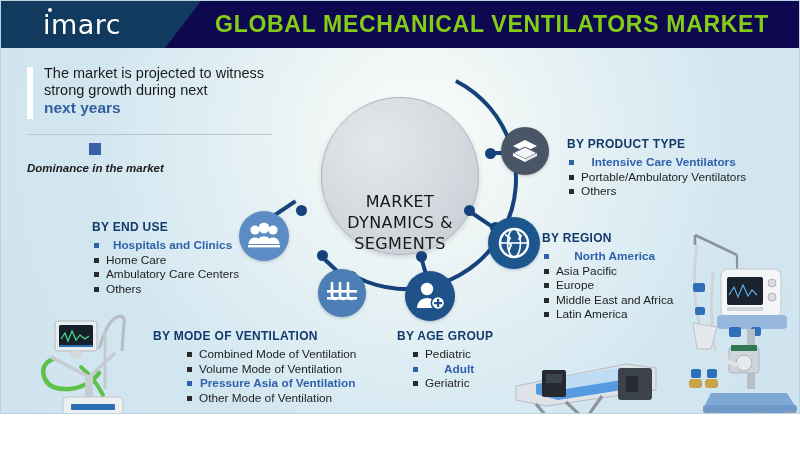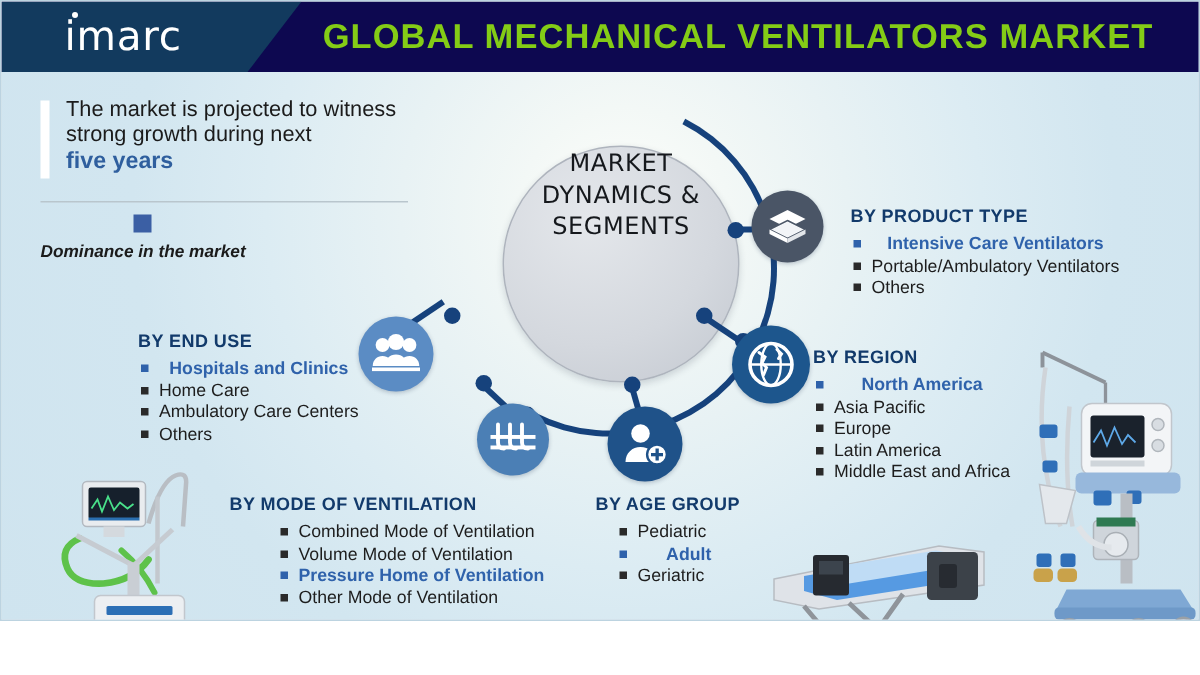--- a/index.html
+++ b/index.html
@@ -42,25 +42,25 @@
   .legend .sq{width:12px;height:12px;background:#3b5fa4;}
   .legend span.txt{font-size:11.5px;font-style:italic;font-weight:bold;color:#1b1b1b;}
   
   .ring{
     position:absolute;left:293px;top:66px;width:216px;height:216px;border-radius:50%;
     border:4px solid #16427c;
     border-top-color:transparent;border-left-color:transparent;
     transform:rotate(-18deg);
   }
   .hub{
-    position:absolute;left:334px;top:96px;width:156px;height:156px;border-radius:50%;
+    position:absolute;left:320px;top:96px;width:156px;height:156px;border-radius:50%;
     background:radial-gradient(circle at 36% 30%, #e4e7eb 0%, #d4d8de 58%, #c3c8d0 100%);
     border:1px solid #aeb4bd;
     box-shadow:0 2px 5px rgba(40,50,70,.18);
-    display:flex;align-items:flex-start;justify-content:center;
+    display:flex;align-items:flex-end;justify-content:center;
   }
   .hub .hub-text{
     text-align:center;font-size:16px;line-height:21px;color:#15181c;letter-spacing:.4px;
     font-family:"DejaVu Sans", sans-serif;
   }
   
   .node{position:absolute;width:11px;height:11px;border-radius:50%;background:#16427c;}
   .stub{position:absolute;height:4px;background:#16427c;transform-origin:0 50%;}
   
   .bubble{
@@ -92,21 +92,21 @@
     <div class="logo-dot"></div>
     <div class="logo-text">imarc</div>
     <div class="title">GLOBAL MECHANICAL VENTILATORS MARKET</div>
   </div>
 
   <div class="intro">
     <div class="bar"></div>
     <p>
       <span>The market is projected to witness</span><br>
       <span>strong growth during next</span><br>
-      <span class="hl">five years</span>
+      <span class="hl">next years</span>
     </p>
   </div>
   <div class="rule"></div>
   <div class="legend">
     <div class="sq"></div>
     <span class="txt">Dominance in the market</span>
   </div>
 
   <div class="ring"></div>
   <div class="hub">
@@ -196,41 +196,41 @@
       <li>Others</li>
     </ul>
   </div>
 
   <div class="seg" style="left:541px;top:230px;">
     <div class="seg-h">BY REGION</div>
     <ul>
       <li class="dom">North America</li>
       <li>Asia Pacific</li>
       <li>Europe</li>
+      <li>Middle East and Africa</li>
       <li>Latin America</li>
-      <li>Middle East and Africa</li>
     </ul>
   </div>
 
   <div class="seg" style="left:91px;top:219px;">
     <div class="seg-h">BY END USE</div>
     <ul>
       <li class="dom">Hospitals and Clinics</li>
       <li>Home Care</li>
       <li>Ambulatory Care Centers</li>
       <li>Others</li>
     </ul>
   </div>
 
   <div class="seg" style="left:152px;top:328px;">
     <div class="seg-h">BY MODE OF VENTILATION</div>
     <ul style="margin-left:32px;">
       <li>Combined Mode of Ventilation</li>
       <li>Volume Mode of Ventilation</li>
-      <li class="dom">Pressure Home of Ventilation</li>
+      <li class="dom">Pressure Asia of Ventilation</li>
       <li>Other Mode of Ventilation</li>
     </ul>
   </div>
 
   <div class="seg" style="left:396px;top:328px;">
     <div class="seg-h">BY  AGE GROUP</div>
     <ul style="margin-left:14px;">
       <li>Pediatric</li>
       <li class="dom">Adult</li>
       <li>Geriatric</li>

